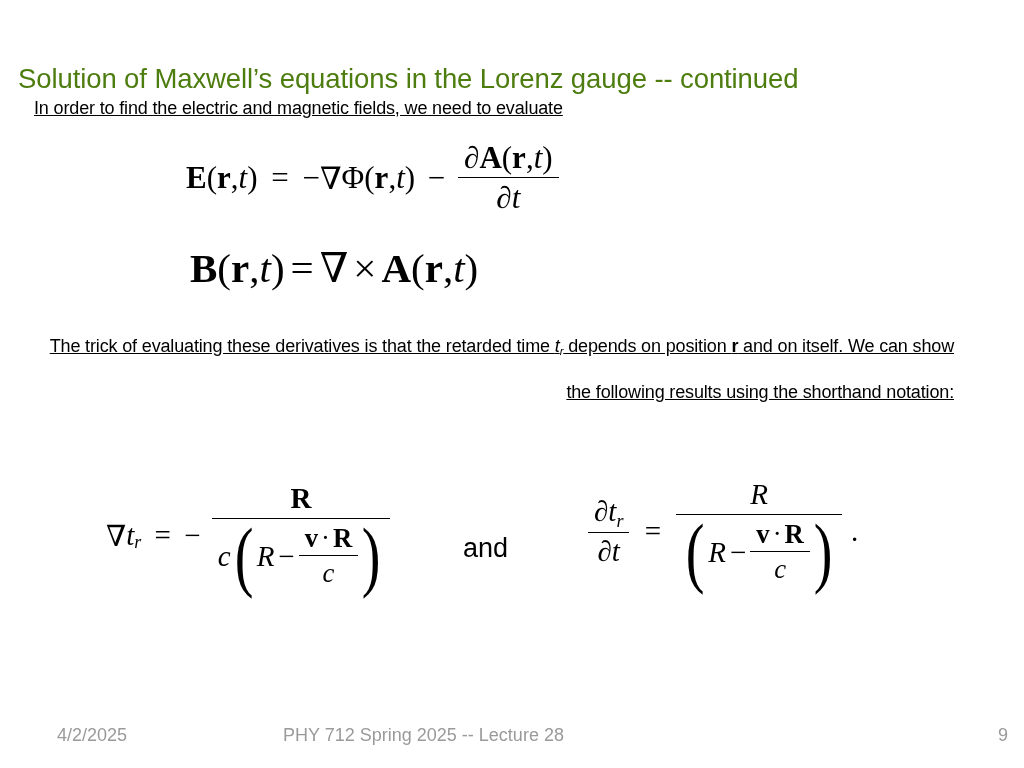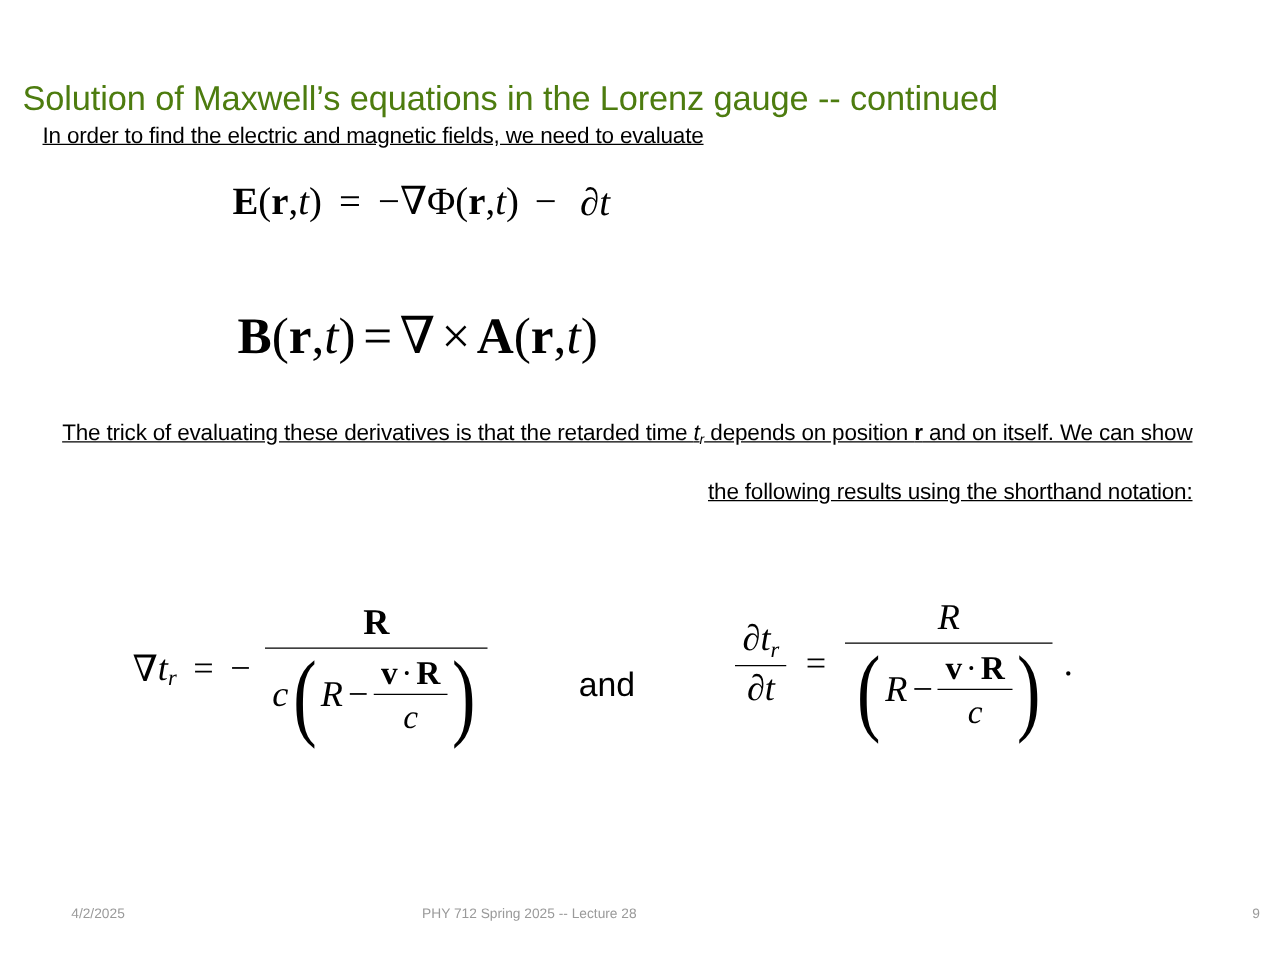--- a/index.html
+++ b/index.html
@@ -144,21 +144,21 @@
   .sub-r {
     font-size: 0.62em;
     vertical-align: -0.33em;
     font-style: italic;
   }
 
   
   .footer-text {
     position: absolute;
     top: 725px;
-    font-size: 11px;
+    font-size: 18px;
     color: #9a9a9a;
     font-family: "Liberation Sans", sans-serif;
     font-weight: 400;
   }
   #footer-date  { left: 57px; }
   #footer-center{ left: 0; width: 847px; text-align: center; }
   #footer-page  { left: 0; width: 1008px; text-align: right; }
 </style>
 </head>
 <body>
@@ -170,20 +170,21 @@
 </div>
 
 <div id="eq-electric-field" class="math">
   <span class="vmid">
     <span class="mb">E</span><span class="mu">(</span><span class="mb">r</span><span class="mu">,</span><span class="mi">t</span><span class="mu">)</span>
   </span>
   <span class="vmid mu" style="padding:0 6px;">=</span>
   <span class="vmid mu">−</span><span class="vmid mu">∇</span><span class="vmid mu">Φ</span><span class="vmid mu">(</span><span class="vmid mb">r</span><span class="vmid mu">,</span><span class="vmid mi">t</span><span class="vmid mu">)</span>
   <span class="vmid mu" style="padding:0 5px;">−</span>
   <span class="frac">
+    <span class="num"><span class="mi">∂</span><span class="mb">A</span><span class="mu">(</span><span class="mb">r</span><span class="mu">,</span><span class="mi">t</span><span class="mu">)</span></span>
     <span class="den"><span class="mi">∂</span><span class="mi">t</span></span>
   </span>
 </div>
 
 <div id="eq-magnetic-field" class="math">
   <span class="mb">B</span><span class="mu">(</span><span class="mb">r</span><span class="mu">,</span><span class="mi">t</span><span class="mu">)</span><span class="mu" style="padding:0 6px;">=</span><span class="mu">∇</span><span class="mu" style="padding:0 5px;">×</span><span class="mb">A</span><span class="mu">(</span><span class="mb">r</span><span class="mu">,</span><span class="mi">t</span><span class="mu">)</span>
 </div>
 
 <div id="trick-paragraph" class="body-text">
   <span>The trick of evaluating these derivatives is that the retarded time </span><span class="ital">t</span><span class="subsc">r</span><span> depends on position </span><span class="bold">r</span><span> and on itself. We can show the following results using the shorthand notation:</span>

